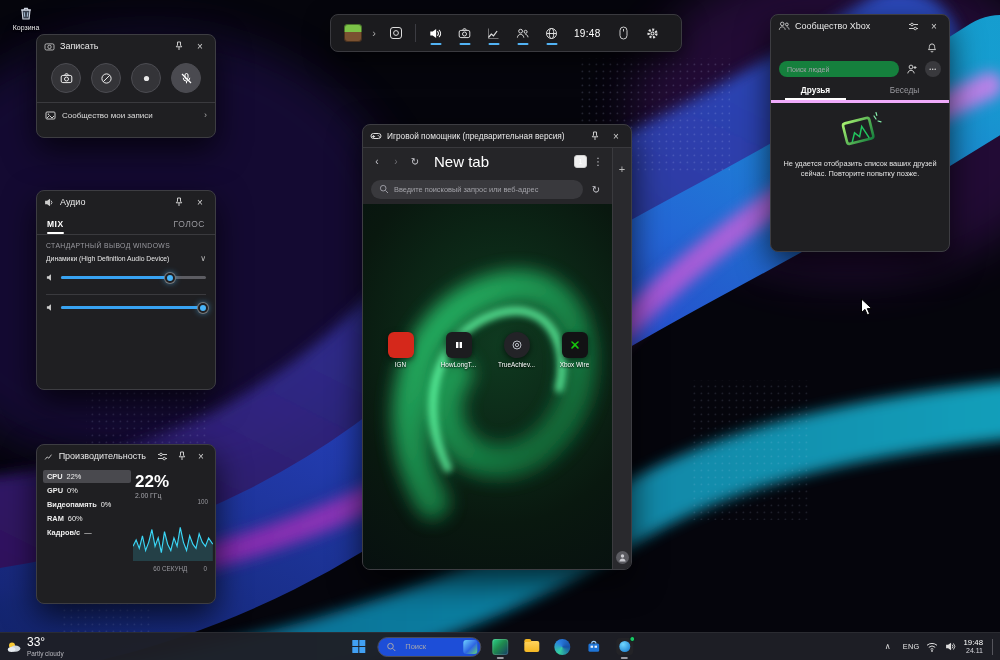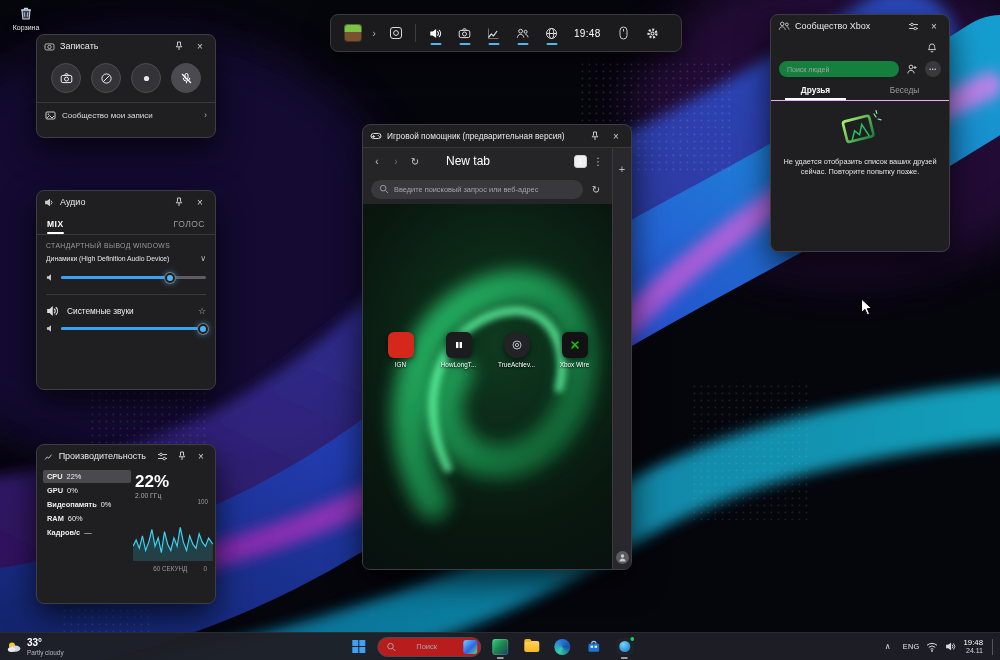--- a/index.html
+++ b/index.html
@@ -75,21 +75,21 @@
   .perf-foot { display:flex; align-items:center; height:15px; padding:0 8px 0 100px; font-size:6.3px; color:#97979d; }
   .perf-foot .tw { flex:1; text-align:center; }
 
   
   .assistant { left:362px; top:124px; width:270px; height:446px; background:#202023; }
   .awin-title { display:flex; align-items:center; gap:5px; height:22px; padding:0 7px; font-size:8.3px; color:#e8e8e8; }
   .browser { position:relative; height:423px; background:#252528; border-top:1px solid #39393d; }
   .bnav { position:absolute; left:0; right:19px; top:0; height:26px; display:flex; align-items:center; gap:3px; padding:0 6px; }
   .bico { width:16px; text-align:center; font-size:10px; color:#c9c9cf; background:none; border:none; }
   .bico.dim { color:#6e6e74; }
-  .btab-title { font-size:12px; color:#fff; margin-left:20px; flex:1; }
+  .btab-title { font-size:15px; color:#fff; margin-left:8px; flex:1; }
   .tabcount { width:13px; height:13px; border:1px solid #cfcfcf; border-radius:3px; font-size:7px; color:#fff;
               display:flex; align-items:center; justify-content:center; }
   .bsearchrow { position:absolute; left:0; right:19px; top:26px; height:30px; display:flex; align-items:center; gap:5px; padding:0 8px; }
   .bsearch { flex:1; display:flex; align-items:center; gap:5px; height:19px; background:#39393d; border-radius:10px; padding:0 8px; }
   .bsearch input { flex:1; background:transparent; border:none; outline:none; color:#cfcfcf; font-size:7.4px;
                    font-family:"Liberation Sans","DejaVu Sans",sans-serif; }
   .bsearch input::placeholder { color:#a2a2a8; }
   .acontent { position:absolute; left:0; right:19px; top:56px; bottom:0;
               background:radial-gradient(120% 95% at 55% 38%, #0f3a20 0%, #09180f 52%, #060a10 100%); overflow:hidden; }
   .swirl { position:absolute; inset:0; }
@@ -109,51 +109,51 @@
   
   .community { left:770px; top:14px; width:180px; height:238px; }
   .bellrow { display:flex; justify-content:flex-end; padding:2px 9px 0; }
   .csearchrow { display:flex; align-items:center; gap:5px; padding:6px 8px 0; }
   .cpill { flex:1; display:flex; align-items:center; height:16px; background:#15803d; border-radius:8px; padding:0 8px; }
   .cpill input { width:100%; background:transparent; border:none; outline:none; color:#cfcfcf; font-size:7px;
                  font-family:"Liberation Sans","DejaVu Sans",sans-serif; }
   .cpill input::placeholder { color:#a2a2a8; }
   .cround { width:16px; height:16px; border-radius:50%; background:#39393d; border:none; color:#ccc;
             font-size:5.5px; display:flex; align-items:center; justify-content:center; letter-spacing:.5px; }
-  .ctabs { display:flex; margin-top:8px; border-bottom:1px solid #f0abfc; }
+  .ctabs { display:flex; margin-top:8px; border-bottom:3px solid #f0abfc; }
   .ctab { flex:1; text-align:center; font-size:8.3px; color:#9a9aa0; padding-bottom:5px; position:relative; }
   .ctab.active { color:#fff; font-weight:bold; }
   .ctab.active::after { content:""; position:absolute; left:14px; right:14px; bottom:0; height:2px; background:#fff; }
   .cillus { display:flex; justify-content:center; padding-top:8px; }
   .cerror { font-size:7.4px; line-height:1.4; color:#e3e3e3; text-align:center; padding:6px 12px 0; }
   .cretry { display:block; margin:9px auto 0; width:158px; height:20px; background:#3c3c41; border:none;
             color:#efefef; font-size:7.4px; font-weight:bold; letter-spacing:.4px;
             font-family:"Liberation Sans","DejaVu Sans",sans-serif; }
 
   
   .deskicon { position:absolute; left:4px; top:4px; width:44px; display:flex; flex-direction:column;
               align-items:center; gap:2px; }
   .deskicon .lbl { font-size:7px; color:#eee; text-shadow:0 1px 2px #000; }
   .cursor { position:absolute; left:860px; top:298px; pointer-events:none; z-index:50; }
 
   
   .taskbar { position:absolute; left:0; right:0; bottom:0; height:28px; background:rgba(30,31,38,.96);
              border-top:1px solid rgba(255,255,255,.06); }
   .tb-weather { position:absolute; left:6px; top:0; bottom:0; display:flex; align-items:center; gap:5px; }
-  .tb-weather .t { font-size:10px; color:#fff; line-height:1.15;font-weight:bold; }
+  .tb-weather .t { font-size:12px; color:#fff; line-height:1.15; }
   .tb-weather .d { font-size:6.4px; color:#b9b9bf; line-height:1.15; }
   .tb-center { position:absolute; left:50%; top:0; bottom:0; transform:translateX(-53%);
                display:flex; align-items:center; gap:7px; }
   .tb-ic { position:relative; width:24px; height:24px; display:flex; align-items:center; justify-content:center;
            background:none; border:none; border-radius:4px; }
   .tb-ic.running::after { content:""; position:absolute; bottom:0; left:50%; transform:translateX(-50%);
            width:7px; height:2px; border-radius:1px; background:#9a9aa2; }
   .winlogo { display:grid; grid-template-columns:6px 6px; grid-template-rows:6px 6px; gap:1px; }
   .winlogo span { background:#41a0f3; border-radius:.5px; }
-  .tb-search { display:flex; align-items:center; gap:20px; width:104px; height:20px; background:#b91c1c;
+  .tb-search { display:flex; align-items:center; gap:9px; width:104px; height:20px; background:#1d4ed8;
                border:1px solid #4a4b55; border-radius:10px; padding:0 3px 0 8px;justify-content:flex-end; }
   .tb-search input { flex:1; min-width:0; background:transparent; border:none; outline:none; color:#c9c9cf;
                      font-size:7.5px; font-family:"Liberation Sans","DejaVu Sans",sans-serif; }
   .tb-search input::placeholder { color:#a7a7ad; }
   .bingic { width:14px; height:14px; border-radius:3px;
             background:linear-gradient(135deg,#6fd3ff 0%,#2e66e3 55%,#63d37a 100%); }
   .gamebaric { width:16px; height:16px; border-radius:3px;
             background:linear-gradient(135deg,#2dd48a 0%,#1f8a4e 45%,#153b66 100%); box-shadow:inset 0 0 0 1px rgba(255,255,255,.15); }
   .folder { position:relative; width:15px; height:11px; background:linear-gradient(#ffd45e,#f4b723); border-radius:2px; }
   .folder::before { content:""; position:absolute; left:0; top:-2px; width:7px; height:3px;
@@ -377,28 +377,20 @@
         <svg class="svgic" width="9" height="9" viewBox="0 0 12 12">
           <path d="M1.2 4.2h2.2L6.6 1.8v8.4L3.4 7.8H1.2z" fill="#ccc"></path>
         </svg>
         <div class="slider">
           <span class="sfill" style="width:75%"></span>
           <span class="sthumb" style="left:75%"></span>
         </div>
       </div>
     </div>
     <div class="sep" style="margin:2px 9px"></div>
-    <div class="sysrow">
-      <svg class="svgic" width="14" height="14" viewBox="0 0 12 12">
-        <path d="M1 4.2h2L5.8 1.8v8.4L3 7.8H1z" fill="#ddd"></path>
-        <path d="M7.2 4.3a2.4 2.4 0 0 1 0 3.4M8.7 3a4.4 4.4 0 0 1 0 6" stroke="#ddd" fill="none" stroke-linecap="round"></path>
-      </svg>
-      <span class="syslabel">Системные звуки</span>
-      <span class="star">☆</span>
-    </div>
     <div class="asec" style="padding-top:4px">
       <div class="srow">
         <svg class="svgic" width="9" height="9" viewBox="0 0 12 12">
           <path d="M1.2 4.2h2.2L6.6 1.8v8.4L3.4 7.8H1.2z" fill="#ccc"></path>
         </svg>
         <div class="slider">
           <span class="sfill" style="width:100%"></span>
           <span class="sthumb" style="left:98%"></span>
         </div>
       </div>

